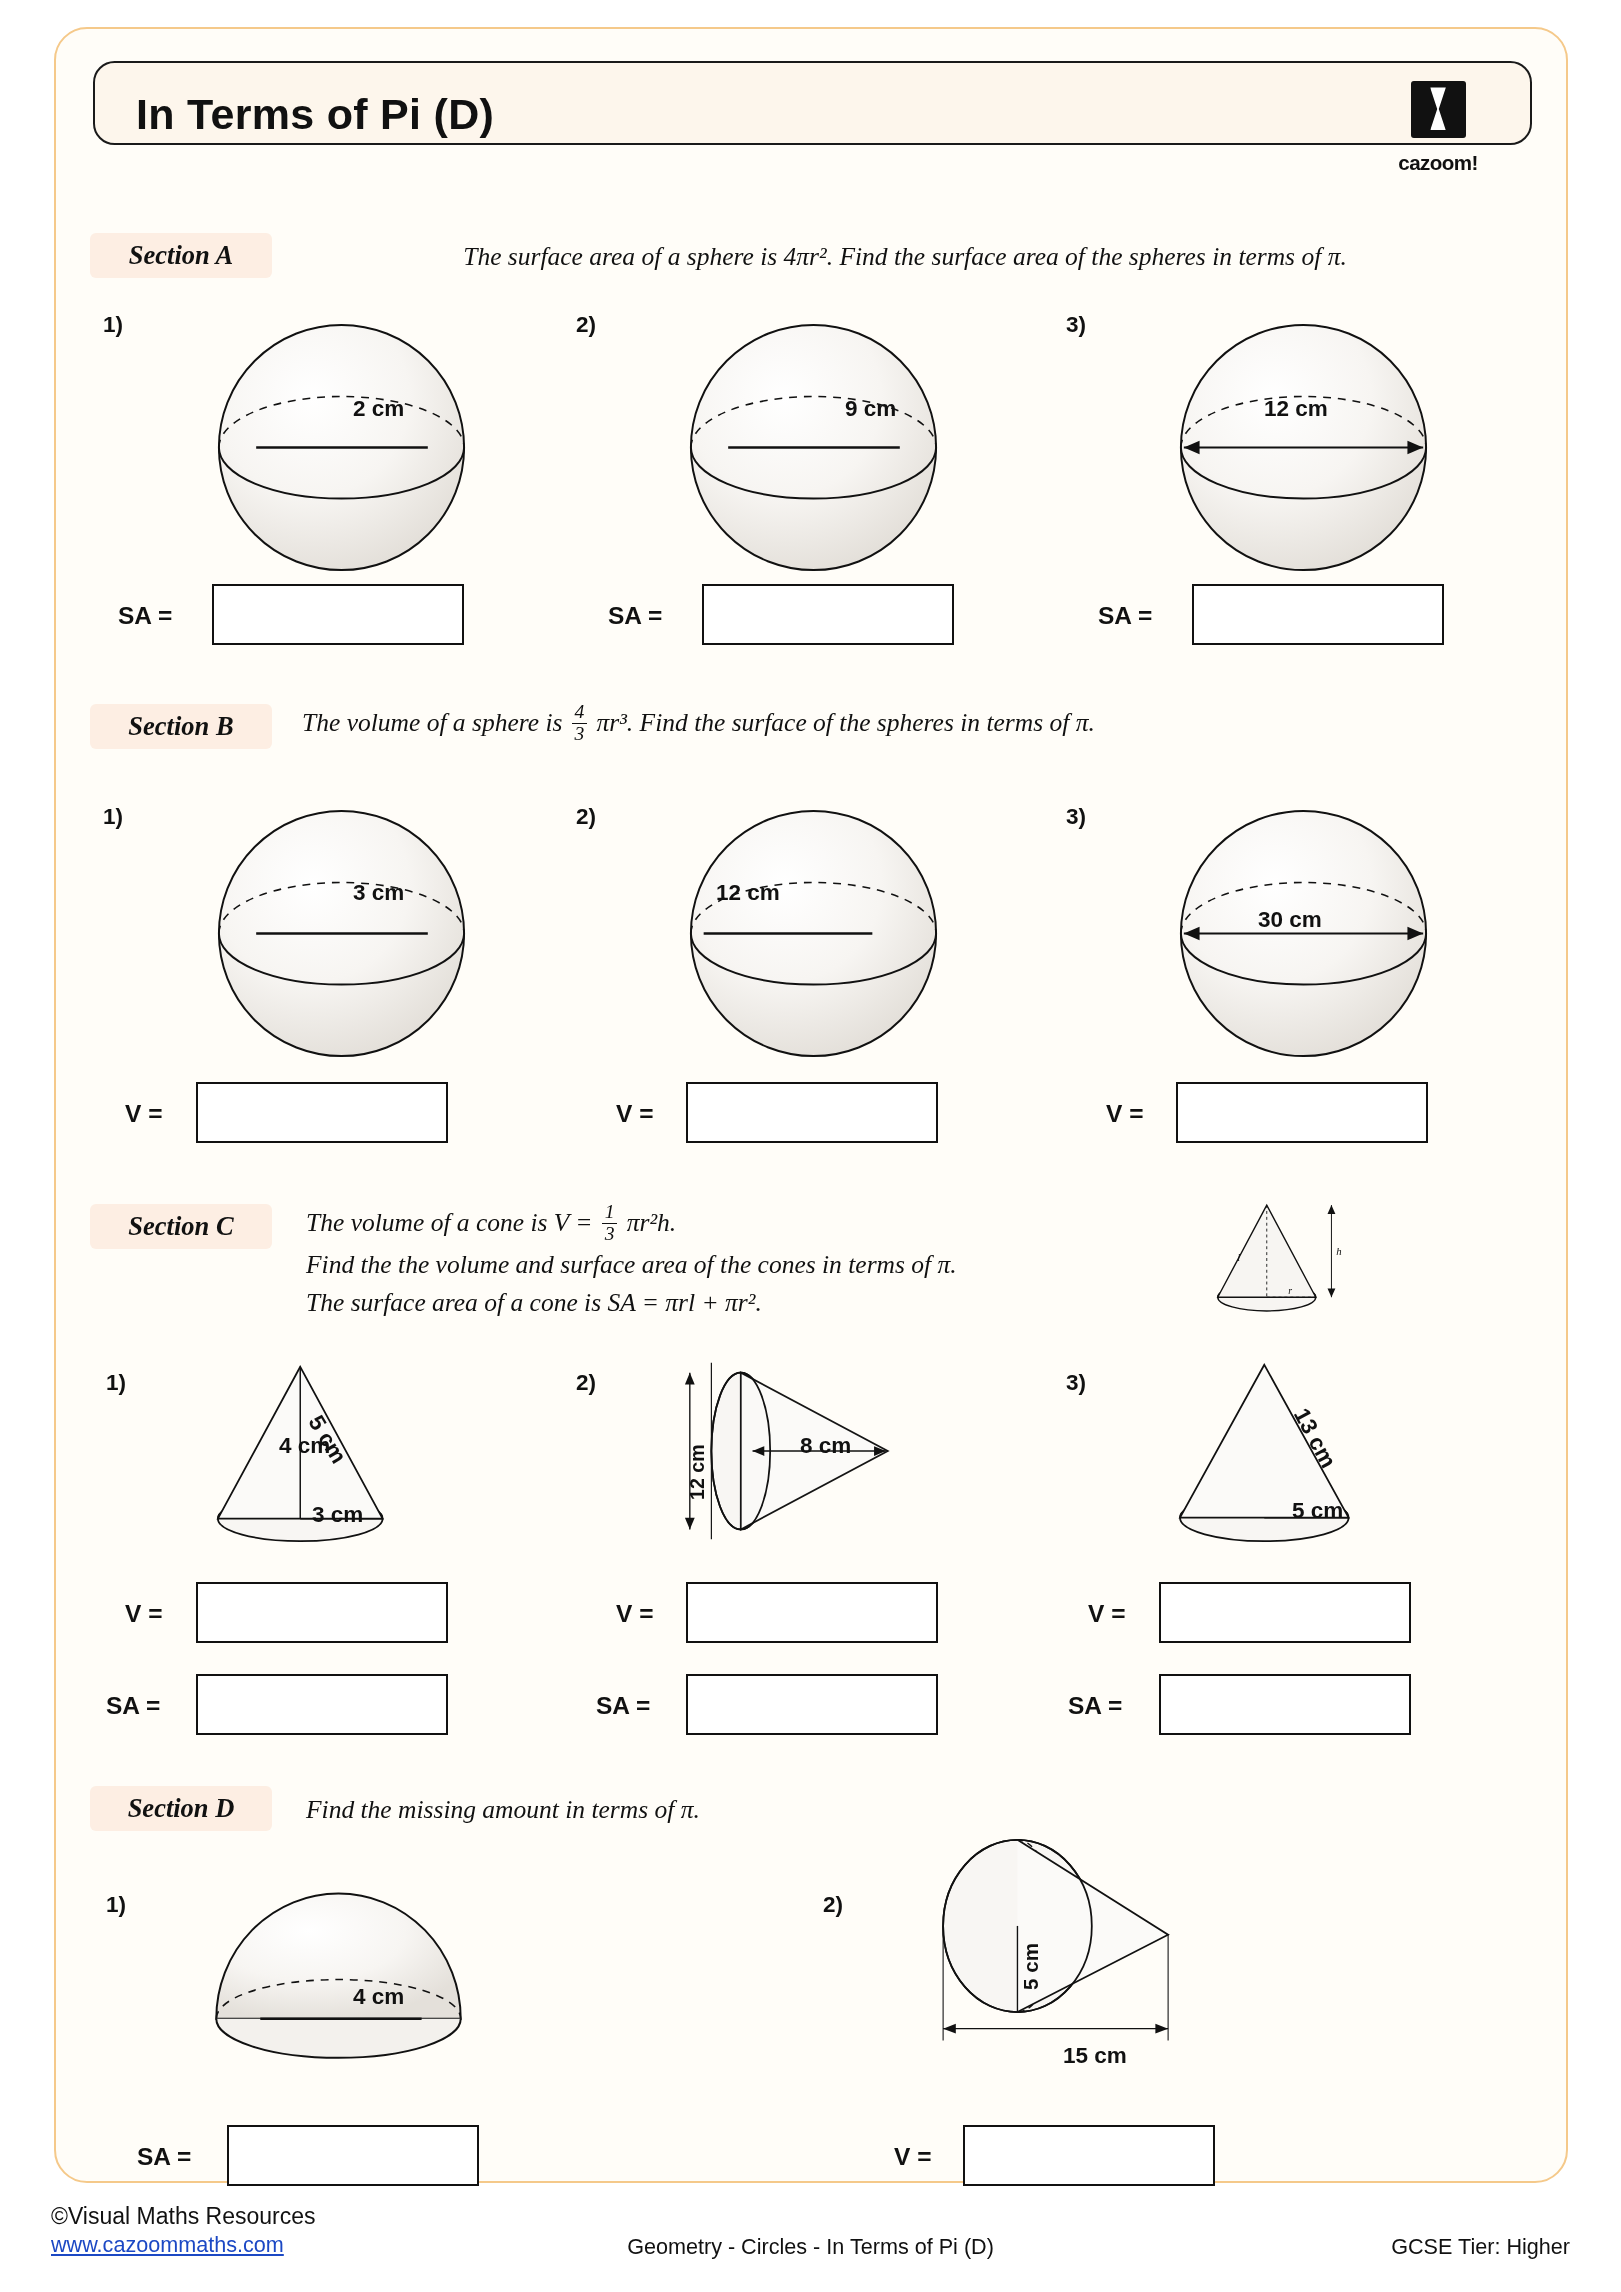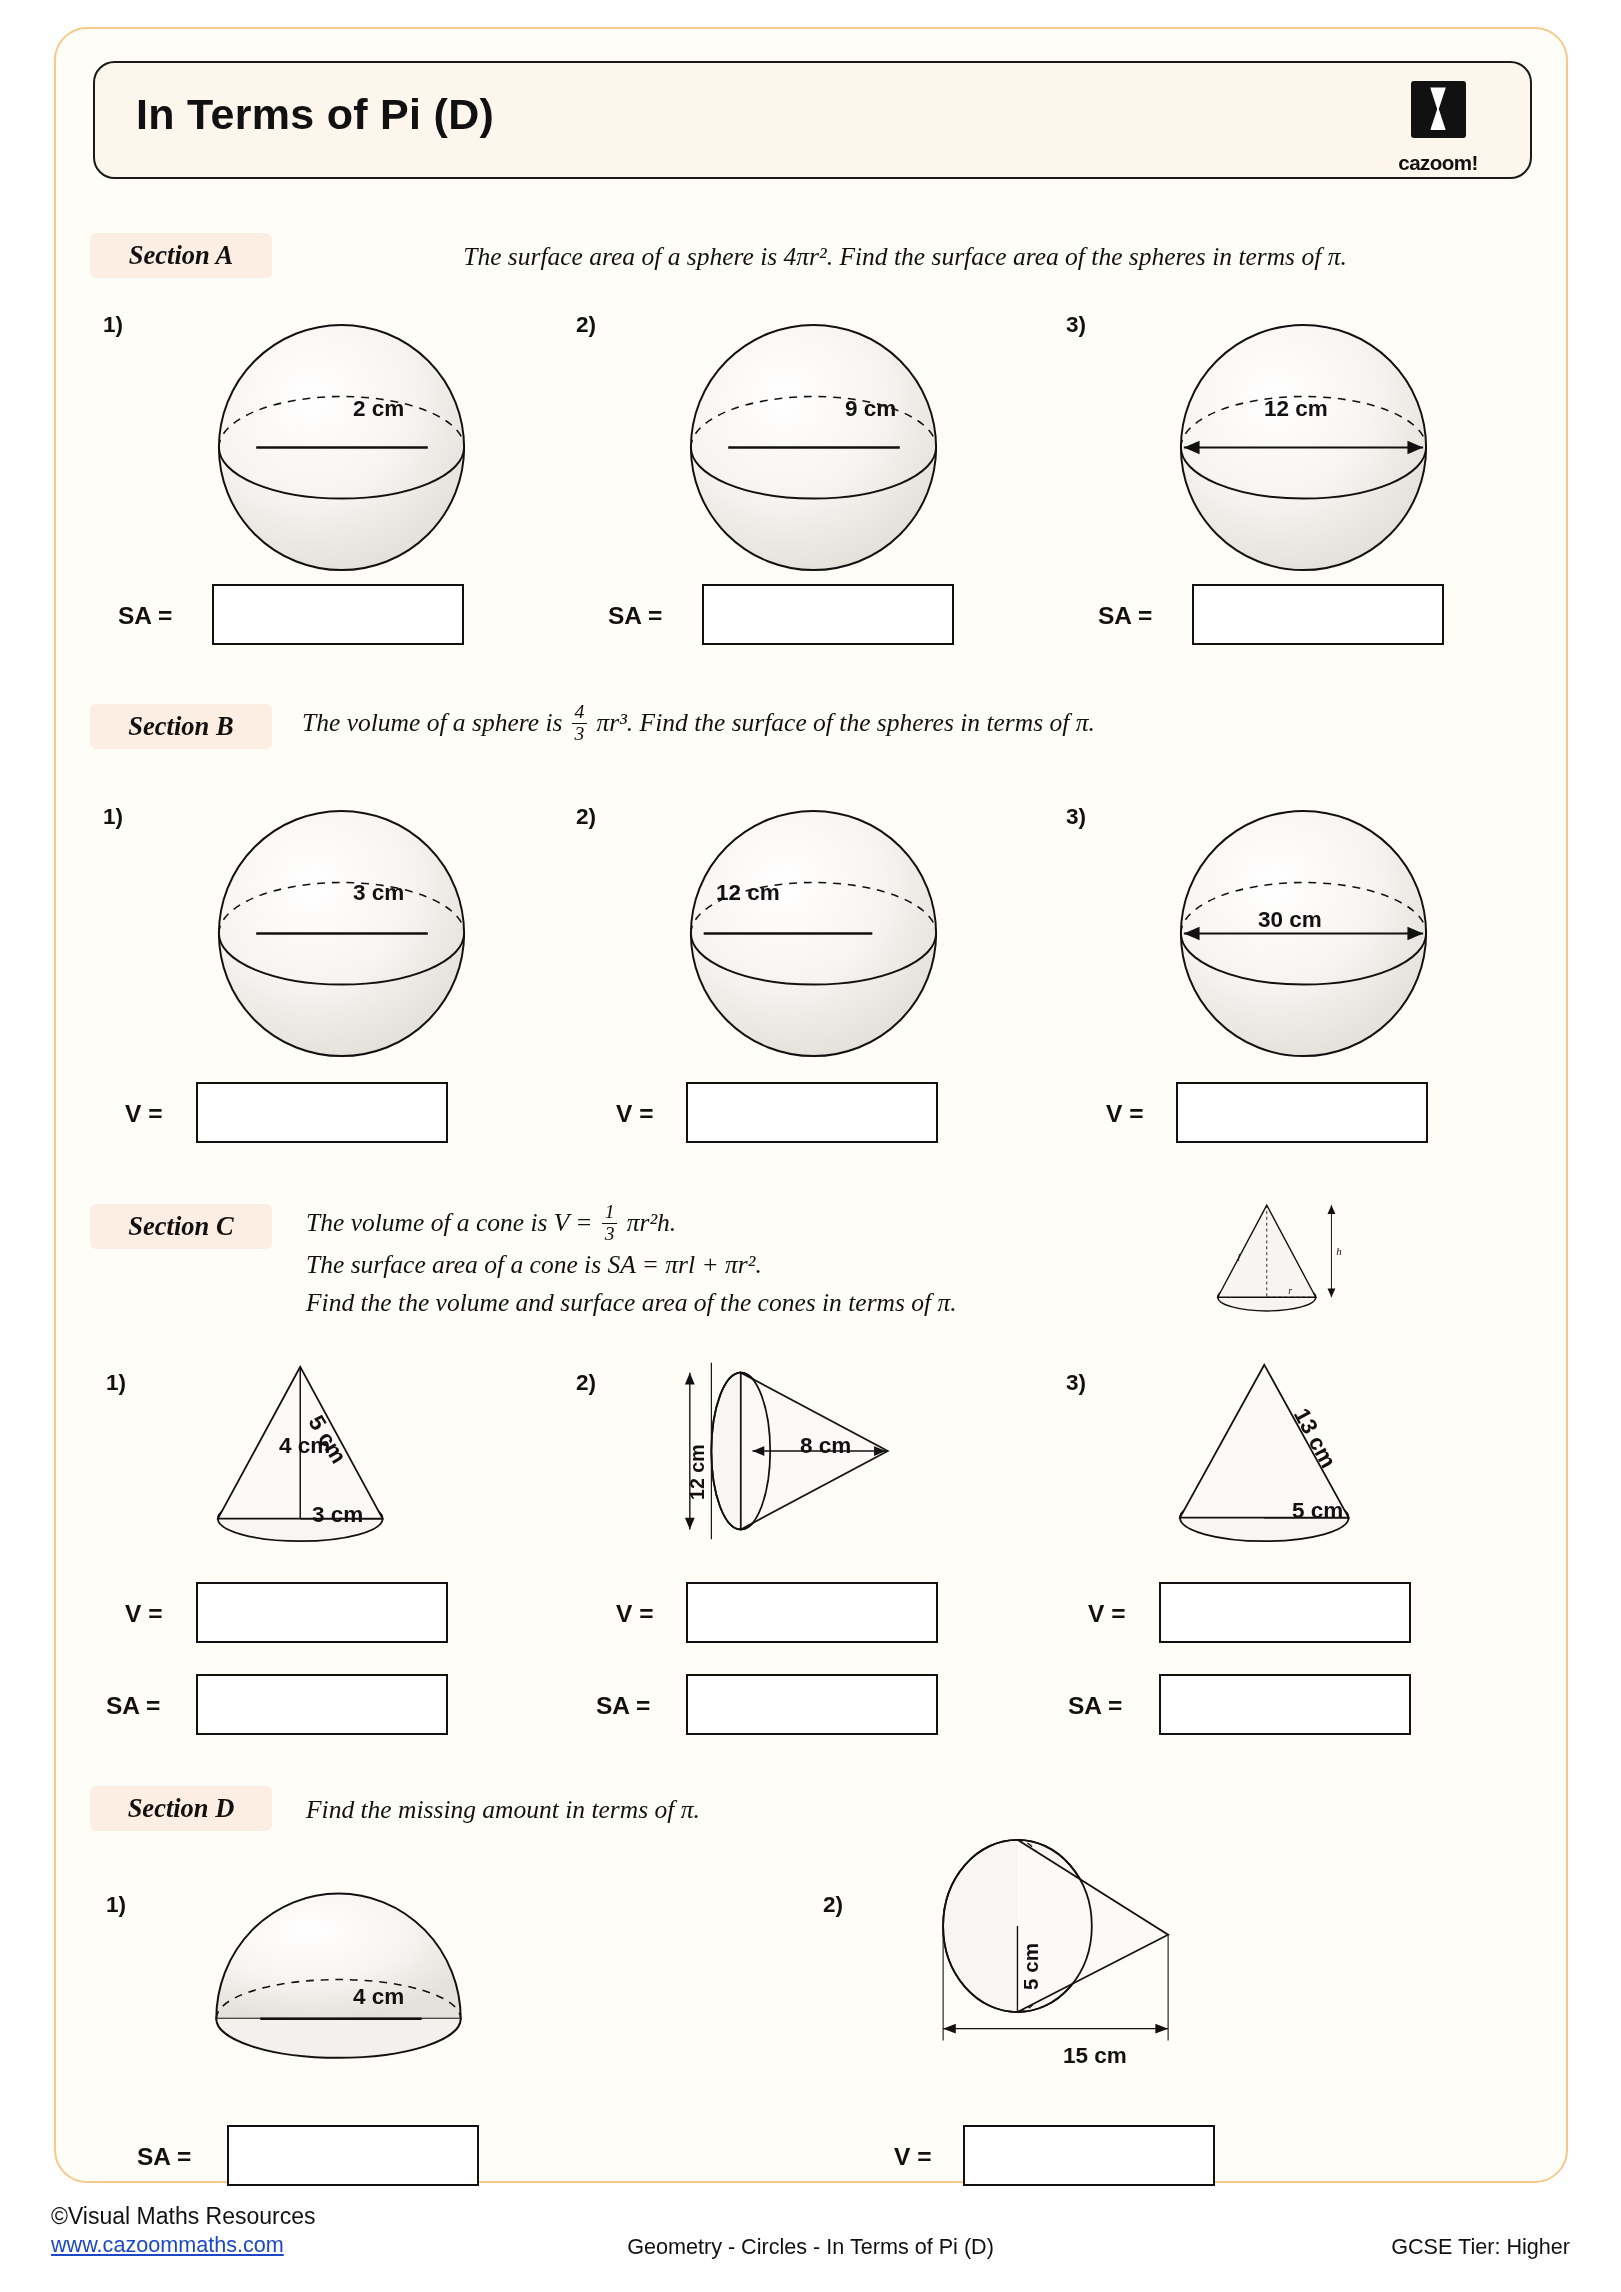--- a/index.html
+++ b/index.html
@@ -24,21 +24,21 @@
     border-radius: 33px;
     background: #fffdf8;
   }
 
   
   .title-bar {
     position: absolute;
     left: 93px;
     top: 61px;
     width: 1439px;
-    height: 118px;
+    height: 84px;
     border: 2.9px solid #1a1a1a;
     border-radius: 21.6px;
     background: #fdf6ec;
   }
   .title-text {
     position: absolute;
     left: 41px;
     top: 27.4px;
     font-size: 43px;
     font-weight: bold;
@@ -267,22 +267,22 @@
 <div class="ans-label" style="left:1106px; top:1100px;">V =</div>
 <div class="ans-box" style="left:1176px; top:1082px; width:252px; height:61px;"></div>
 
 <div class="sec-label" style="left:90px; top:1204px;">Section C</div>
 <div class="sec-desc" style="left:306px; top:1204px; width:980px;">
   <div>
     <span>The volume of a cone is V =</span>
     <span class="frac"><span class="num">1</span><span class="den">3</span></span>
     <span>πr²h.</span>
   </div>
+  <div>Find the the volume and surface area of the cones in terms of π.</div>
   <div>The surface area of a cone is SA = πrl + πr².</div>
-  <div>Find the the volume and surface area of the cones in terms of π.</div>
 </div>
 
 <div class="shape" style="left:1206px; top:1198px;">
   <svg width="147" height="123" viewBox="0 0 150 125">
     <ellipse cx="62" cy="101" rx="50" ry="14" fill="#f7f5f2" stroke="#111" stroke-width="1.4"></ellipse>
     <path d="M12,101 A50,14 0 0,1 112,101" fill="none" stroke="#111" stroke-width="1.2" stroke-dasharray="4 4"></path>
     <path d="M62,7 L12,101 L112,101 Z" fill="#f7f5f2" stroke="#111" stroke-width="1.4"></path>
     <line x1="62" y1="7" x2="62" y2="101" stroke="#111" stroke-width="0.9" stroke-dasharray="3 3"></line>
     <line x1="62" y1="101" x2="112" y2="101" stroke="#111" stroke-width="0.9" stroke-dasharray="3 3"></line>
     <line x1="128" y1="7" x2="128" y2="101" stroke="#111" stroke-width="1"></line>

